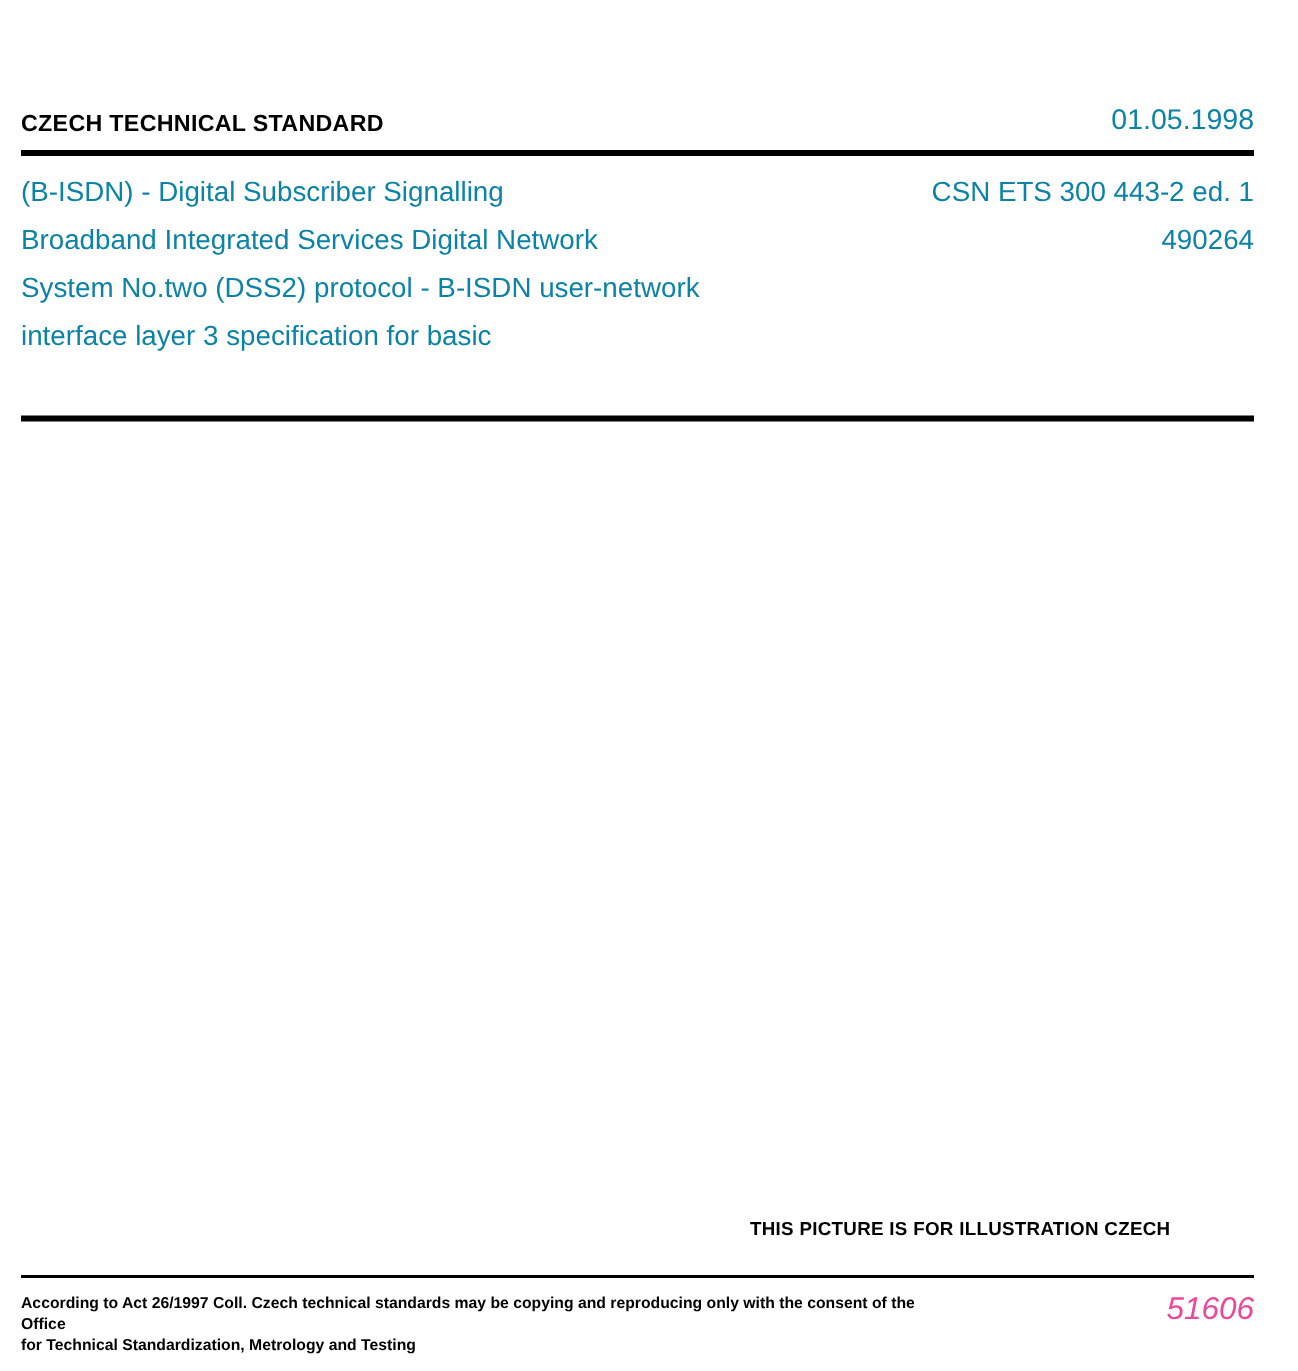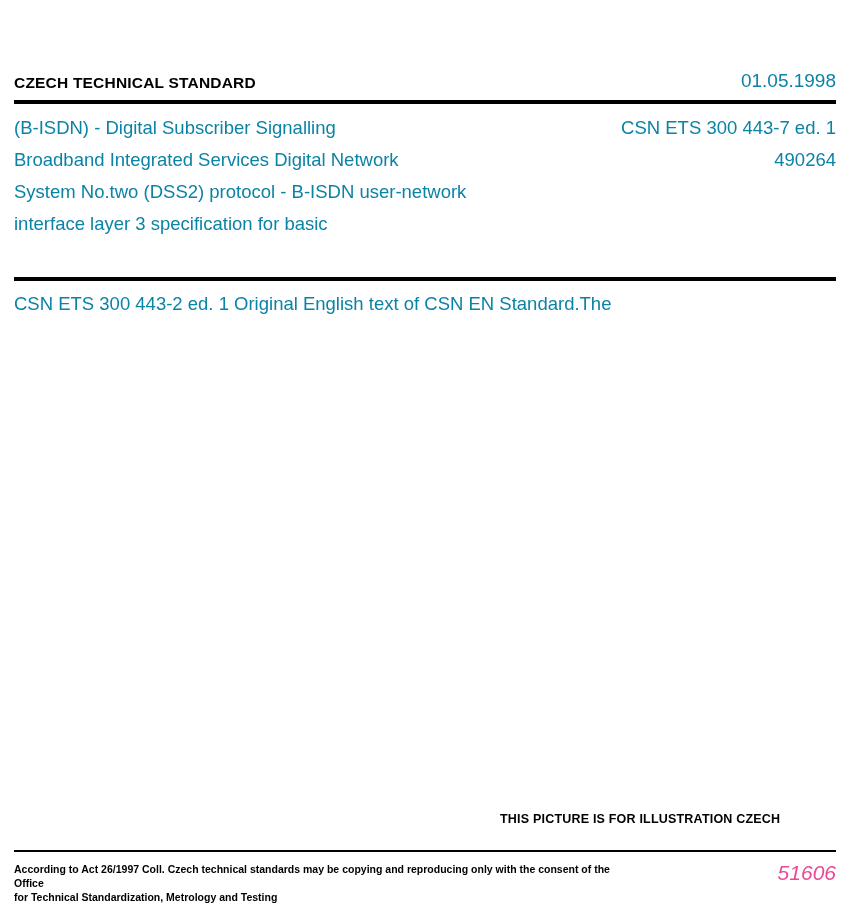--- a/index.html
+++ b/index.html
@@ -148,28 +148,27 @@
   <div class="rule rule-top"></div>
 
   <div class="title-block">
     <div class="title-line">(B-ISDN) - Digital Subscriber Signalling</div>
     <div class="title-line">Broadband Integrated Services Digital Network</div>
     <div class="title-line">System No.two (DSS2) protocol - B-ISDN user-network</div>
     <div class="title-line">interface layer 3 specification for basic</div>
   </div>
 
   <div class="code-block">
-    <div class="code-line">CSN ETS 300 443-7 ed. 1</div>
+    <div class="code-line">CSN ETS 300 443-2 ed. 1</div>
     <div class="code-line">490264</div>
   </div>
 
   <div class="rule rule-mid"></div>
 
   <div class="note-block">
-    <div class="note-line">CSN ETS 300 443-2 ed. 1 Original English text of CSN EN Standard.The</div>
   </div>
 
   <div class="illustration-note">THIS PICTURE IS FOR ILLUSTRATION CZECH</div>
 
   <div class="rule rule-bottom"></div>
 
   <div class="footer-text">
     <div>According to Act 26/1997 Coll. Czech technical standards may be copying and reproducing only with the consent of the Office</div>
     <div>for Technical Standardization, Metrology and Testing</div>
   </div>

